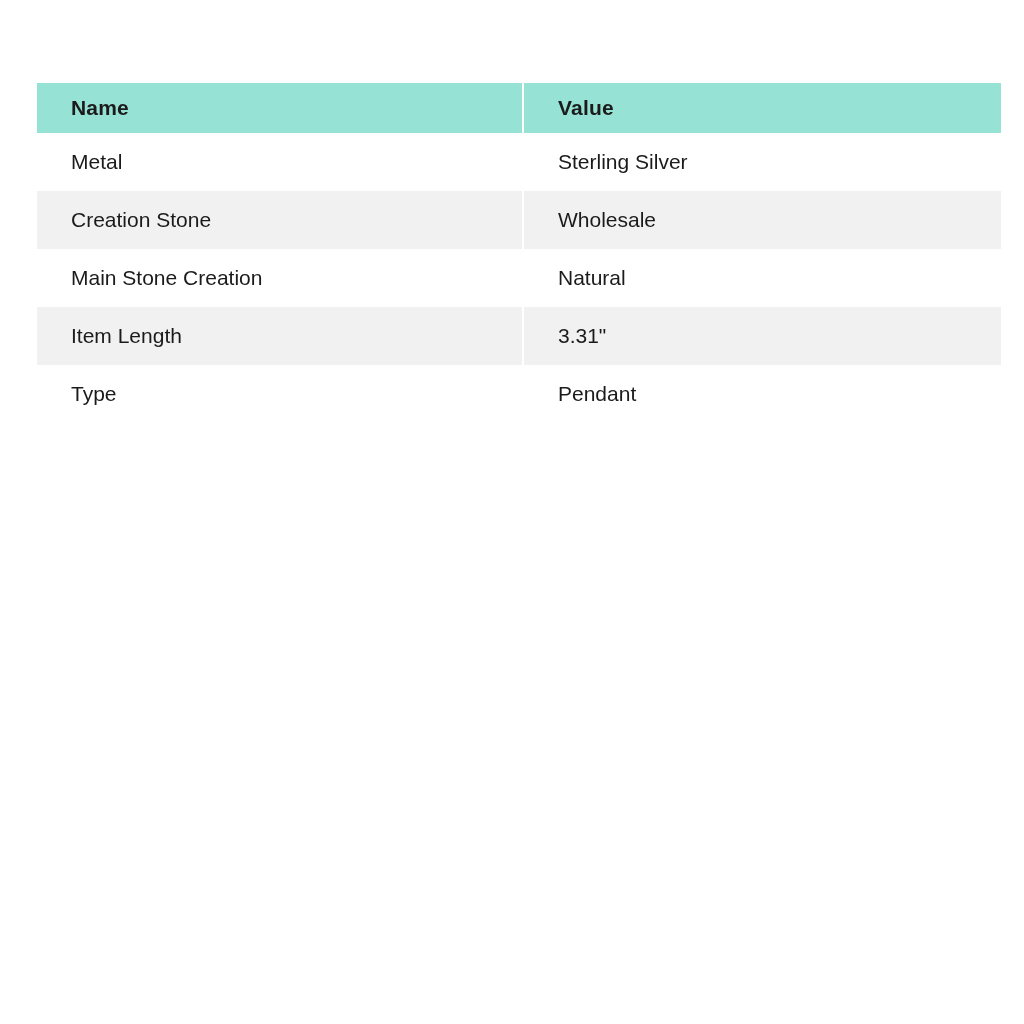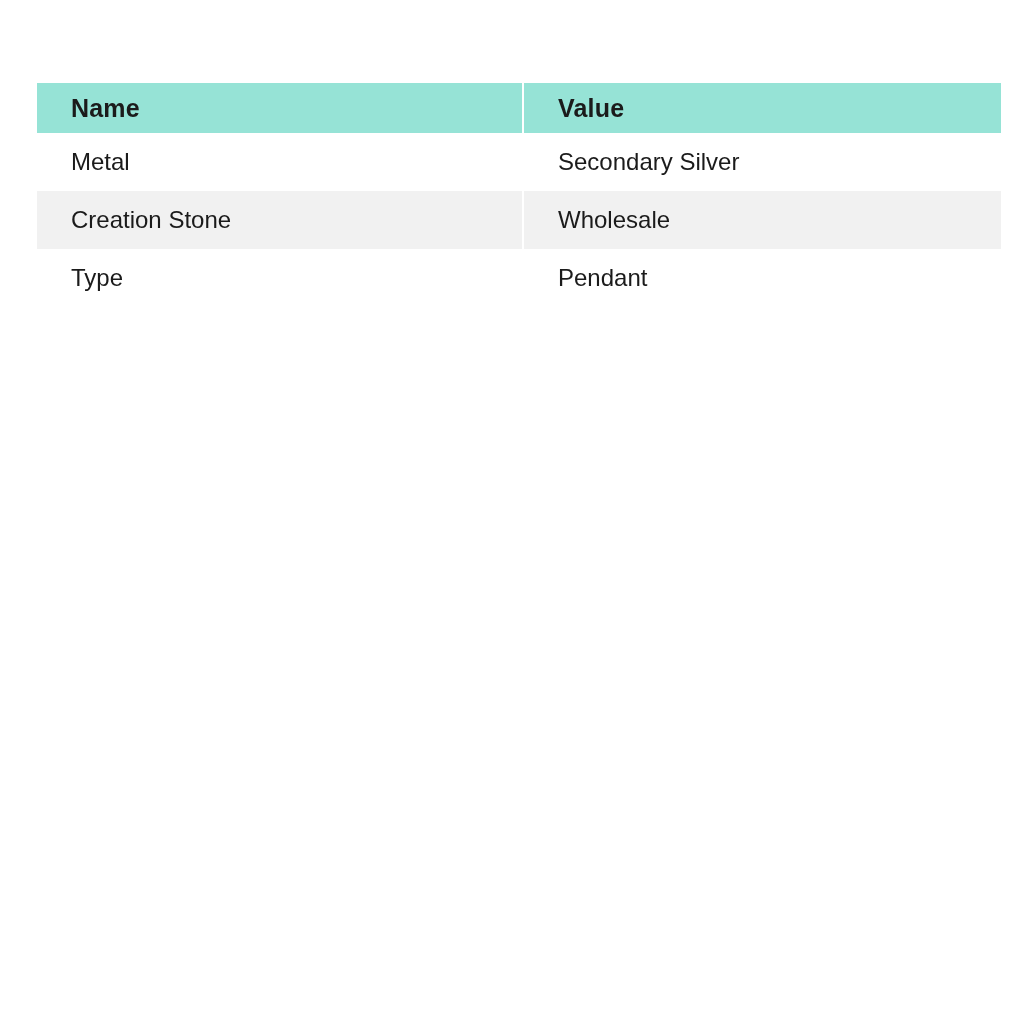--- a/index.html
+++ b/index.html
@@ -27,29 +27,29 @@
     border-spacing: 0;
     table-layout: fixed;
   }
   col.col-name  { width: 487px; }
   col.col-value { width: 477px; }
   .spec-table th {
     background: var(--header-bg, #96e3d6);
     height: 50px;
     text-align: left;
     vertical-align: middle;
-    font-size: 25px;
+    font-size: 21px;
     font-weight: 700;
     padding: 0 10px 0 34px;
     letter-spacing: 0.2px;
   }
   .spec-table td {
     height: 58px;
     vertical-align: middle;
-    font-size: 24px;
+    font-size: 21px;
     font-weight: 400;
     padding: 0 10px 0 34px;
     background: #ffffff;
   }
   
   .spec-table th.value-col,
   .spec-table td.value-col {
   }
   
   .spec-table th.name-col,
@@ -72,25 +72,33 @@
     </colgroup>
     <thead>
       <tr>
         <th class="name-col">Name</th>
         <th class="value-col">Value</th>
       </tr>
     </thead>
     <tbody>
       <tr>
         <td class="name-col">Metal</td>
-        <td class="value-col">Secondary Silver</td>
+        <td class="value-col">Sterling Silver</td>
       </tr>
       <tr>
         <td class="name-col">Creation Stone</td>
         <td class="value-col">Wholesale</td>
+      </tr>
+      <tr>
+        <td class="name-col">Main Stone Creation</td>
+        <td class="value-col">Natural</td>
+      </tr>
+      <tr>
+        <td class="name-col">Item Length</td>
+        <td class="value-col">3.31"</td>
       </tr>
       <tr>
         <td class="name-col">Type</td>
         <td class="value-col">Pendant</td>
       </tr>
     </tbody>
   </table>
 </div>
 
 </body></html>

